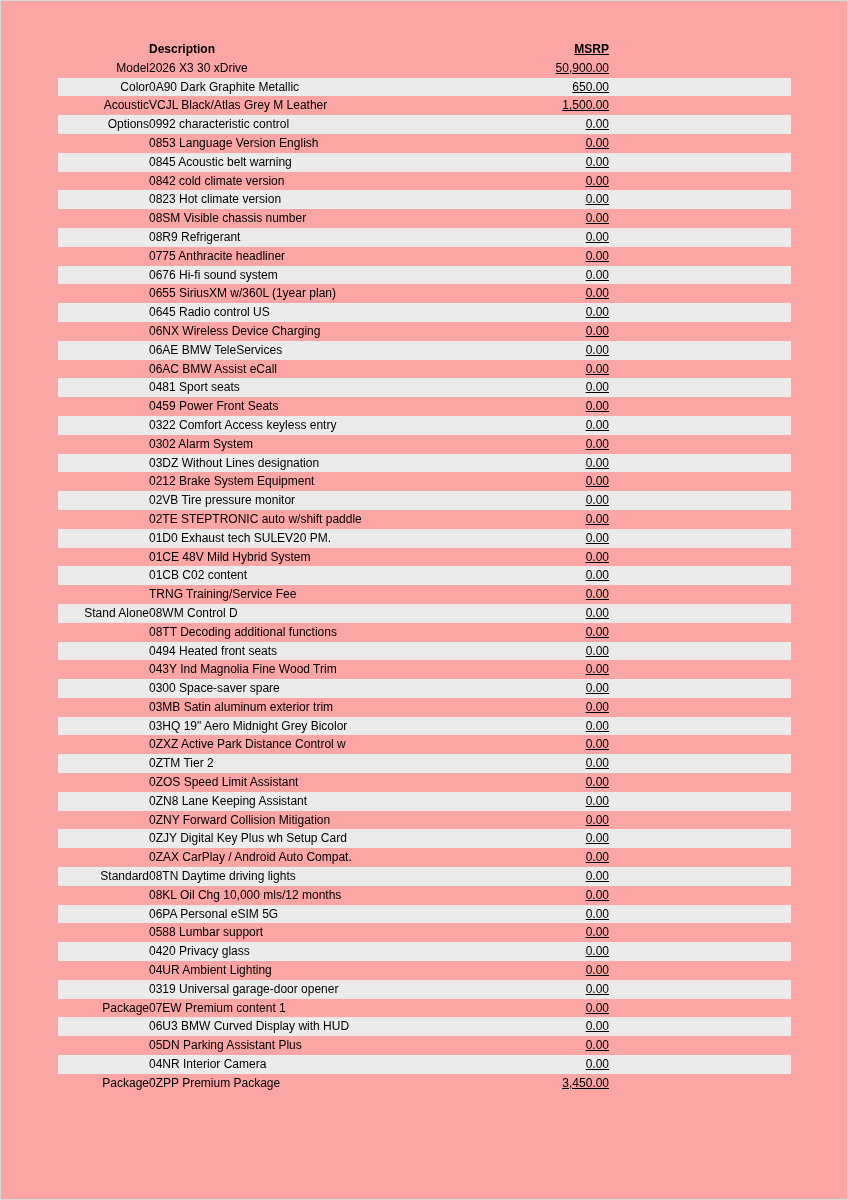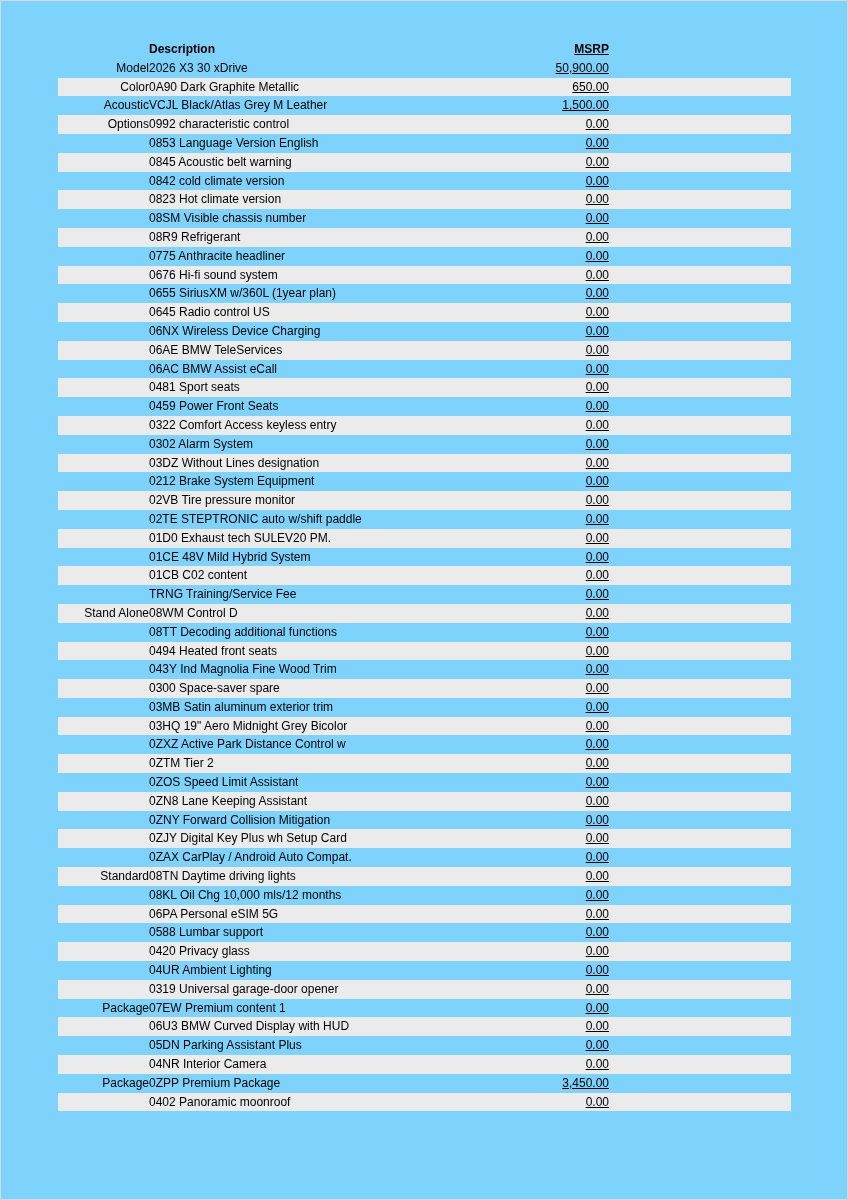--- a/index.html
+++ b/index.html
@@ -4,21 +4,21 @@
 <style>
   html, body {
     margin: 0;
     padding: 0;
     background: #ffffff;
   }
   .page {
     width: 848px;
     height: 1200px;
     box-sizing: border-box;
-    background: #7dd3fc;
+    background: #fca5a5;
     border: 1px solid #d9d9d9;
     position: relative;
     font-family: "Liberation Sans", sans-serif;
     color: #000000;
     padding-left: 28px;
   }
   table.pricing {
     border-collapse: collapse;
     table-layout: fixed;
     position: absolute;
@@ -389,21 +389,15 @@
           <td>04NR Interior Camera</td>
           <td class="msrp">0.00</td>
           <td></td>
         </tr>
         <tr>
           <td class="category">Package</td>
           <td>0ZPP Premium Package</td>
           <td class="msrp">3,450.00</td>
           <td></td>
         </tr>
-        <tr>
-          <td class="category"></td>
-          <td>0402 Panoramic moonroof</td>
-          <td class="msrp">0.00</td>
-          <td></td>
-        </tr>
       </tbody>
   </table>
 </div>
 
 </body></html>

